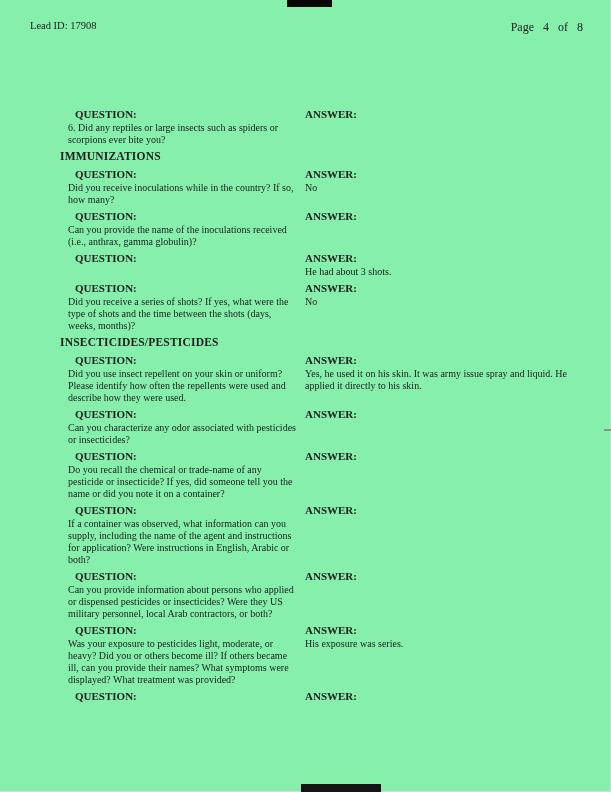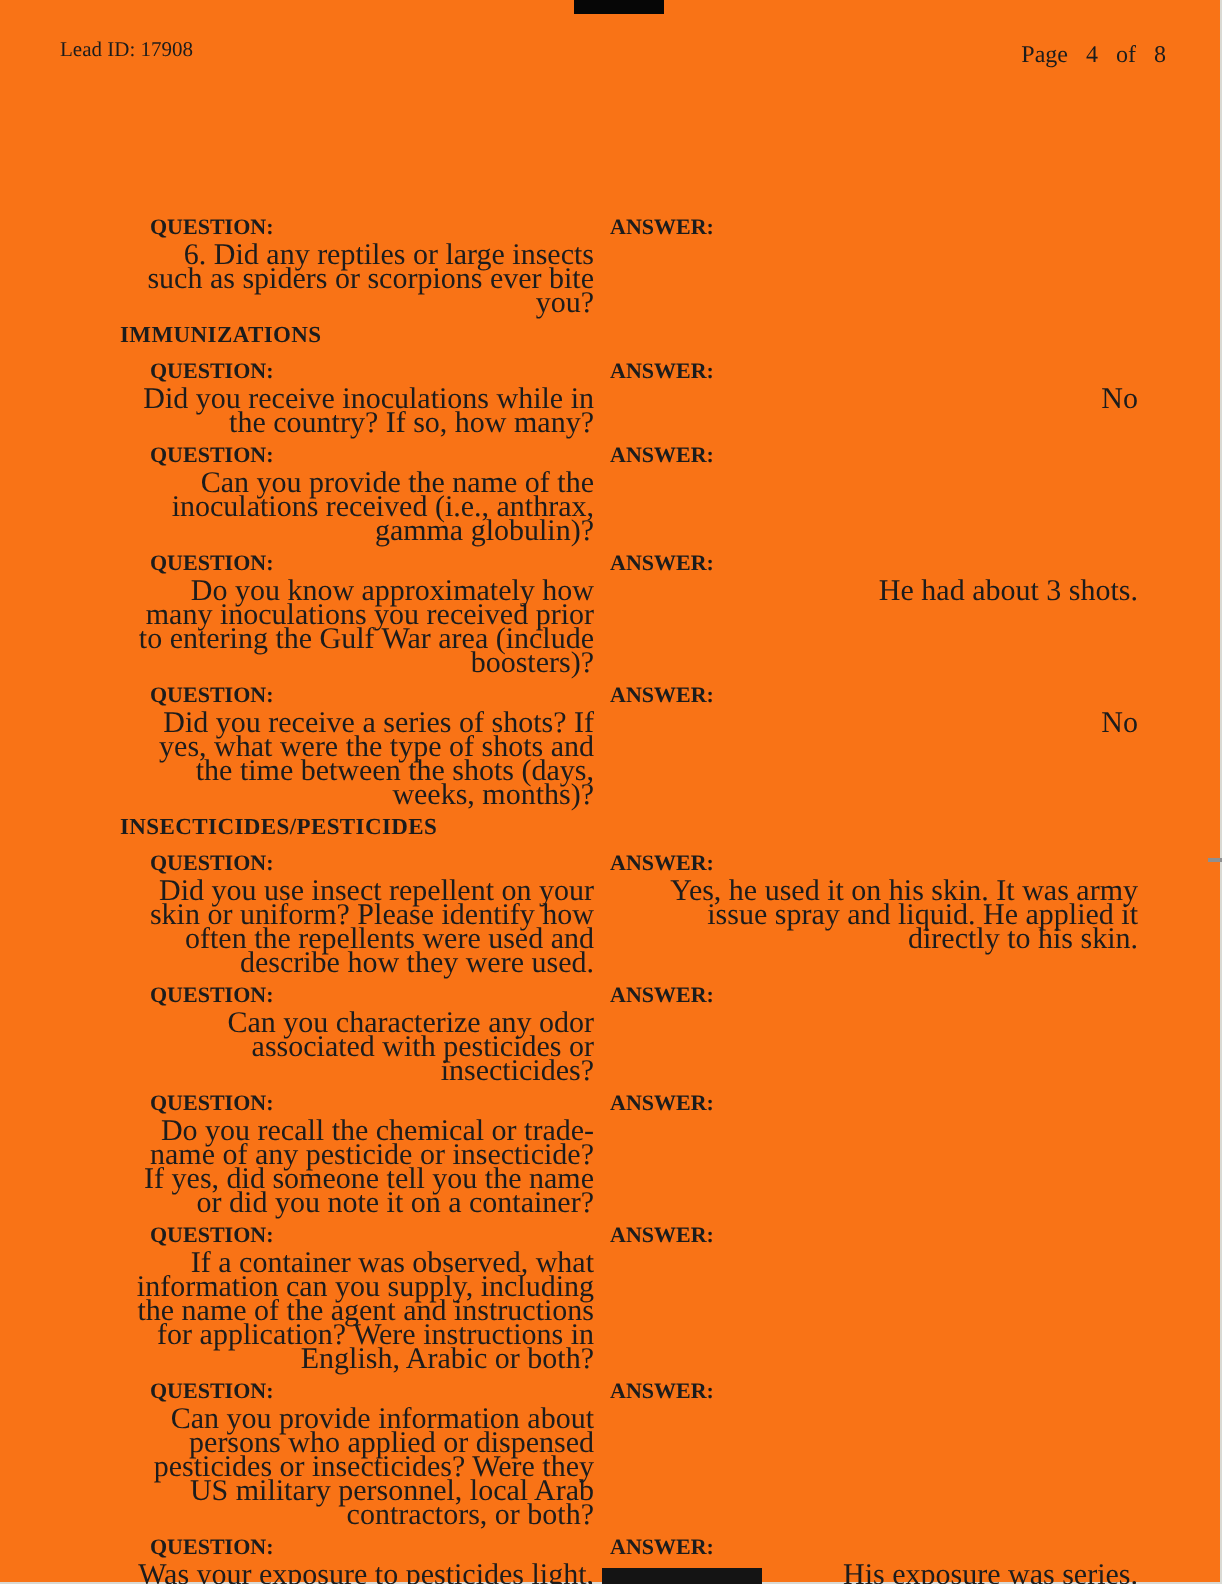--- a/index.html
+++ b/index.html
@@ -2,21 +2,21 @@
 <html><head>
 <meta charset="utf-8">
 <style>
   html, body { margin: 0; padding: 0; }
   body { background: #9a9a9a; }
   .page {
     position: relative;
     width: 611px;
     height: 792px;
     margin: 0 auto;
-    background: #f97316;
+    background: #86efac;
     font-family: "Liberation Serif", serif;
     color: #1c1c1c;
     overflow: hidden;
     box-shadow: inset -1px 0 0 #d9d9d3, inset 0 -1px 0 #d9d9d3;
   }
 
   
   .artifact-top    { position: absolute; left: 287px; top: 0;     width: 45px; height: 7px; background: #060606; }
   .artifact-bottom { position: absolute; left: 301px; top: 784px; width: 80px; height: 8px; background: #141414; }
   .artifact-right  { position: absolute; right: 0;    top: 429px; width: 7px;  height: 2px; background: #8f8f8f; }
@@ -29,21 +29,21 @@
   .pg-total { margin-left: 9px; }
 
   
   .content { position: absolute; left: 0; top: 84px; width: 611px; margin-top: 24px; }
 
   .qa { display: flex; margin: 0 0 4px 68px; }
   .qcol { width: 237px; padding-right: 8px; box-sizing: border-box; }
   .acol { width: 264px; }
   .qlabel { font-weight: bold; font-size: 11px; line-height: 13px; padding-left: 7px; margin-bottom: 1px; }
   .alabel { font-weight: bold; font-size: 11px; line-height: 13px; margin-bottom: 1px; }
-  .qtext, .atext { font-size: 15px; line-height: 12px; text-align: right; }
+  .qtext, .atext { font-size: 10px; line-height: 12px; }
 
   .section {
     font-weight: bold;
     font-size: 11.5px;
     line-height: 13px;
     margin: 2px 0 5px 60px;
     letter-spacing: 0.2px;
   }
 </style>
 </head>
@@ -93,21 +93,20 @@
       </div>
       <div class="acol">
         <div class="alabel">ANSWER:</div>
         <div class="atext"></div>
       </div>
     </div>
 
     <div class="qa">
       <div class="qcol">
         <div class="qlabel">QUESTION:</div>
-        <div class="qtext">Do you know approximately how many inoculations you received prior to entering the Gulf War area (include boosters)?</div>
       </div>
       <div class="acol">
         <div class="alabel">ANSWER:</div>
         <div class="atext">He had about 3 shots.</div>
       </div>
     </div>
 
     <div class="qa">
       <div class="qcol">
         <div class="qlabel">QUESTION:</div>

